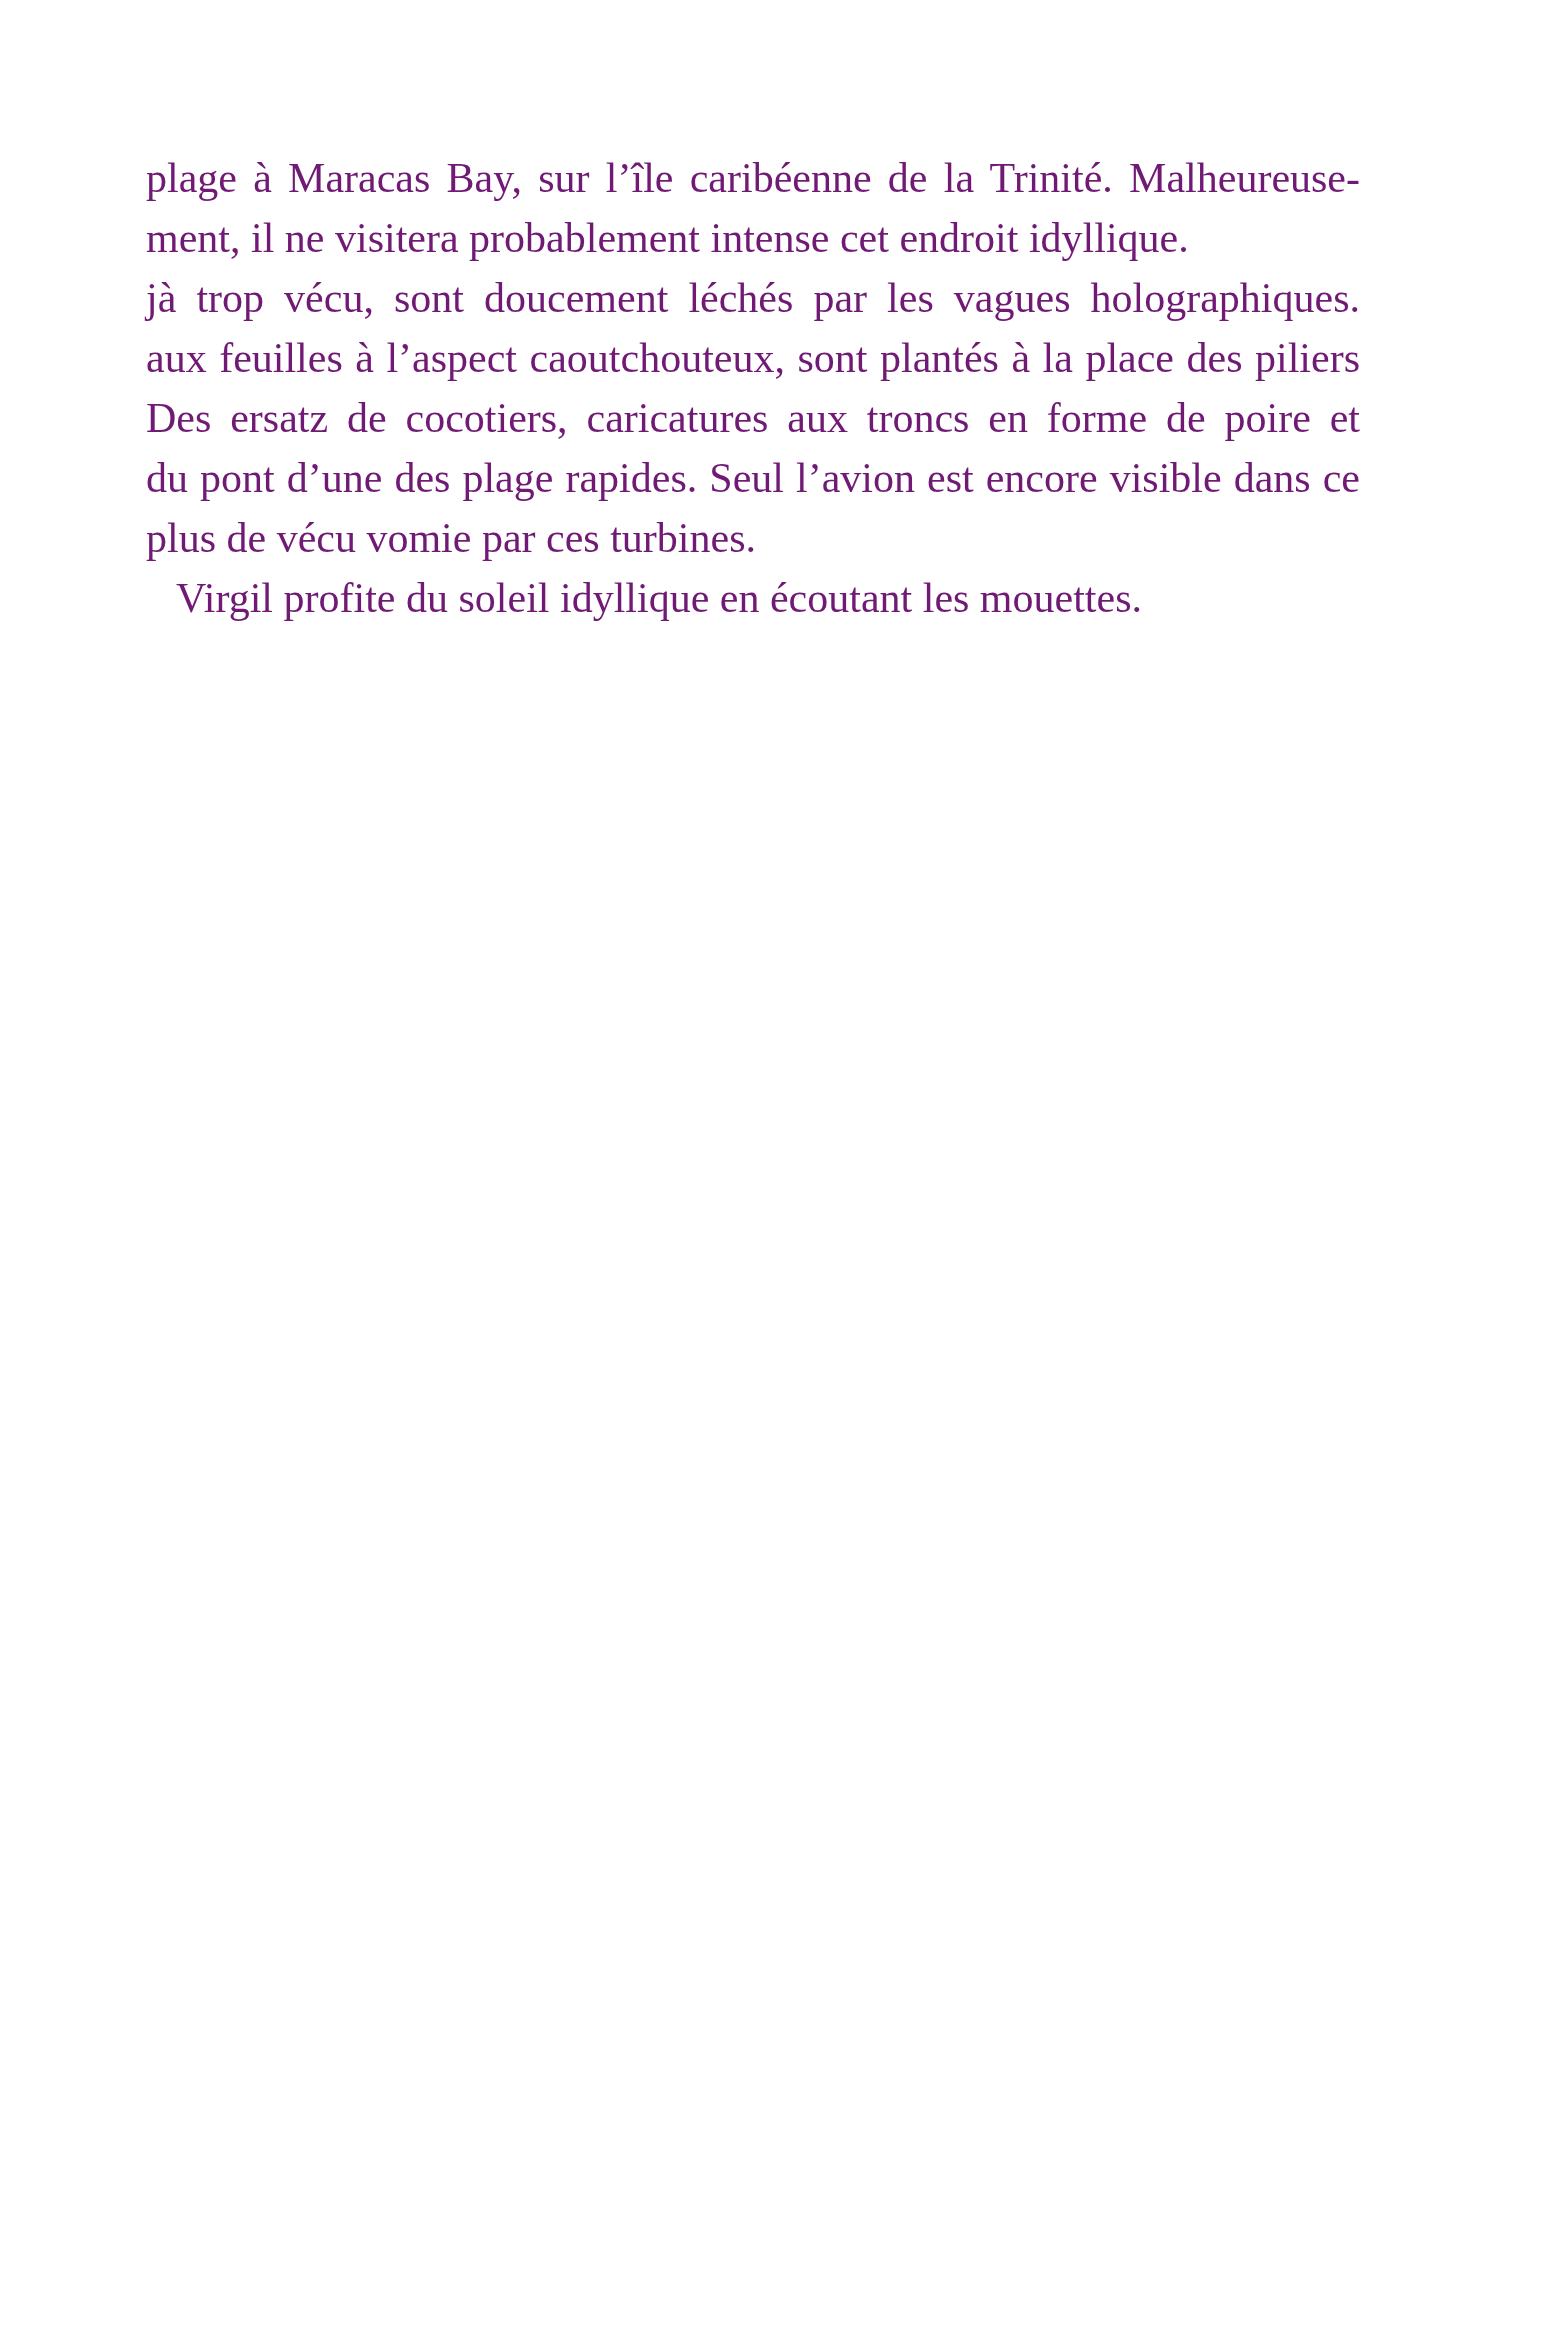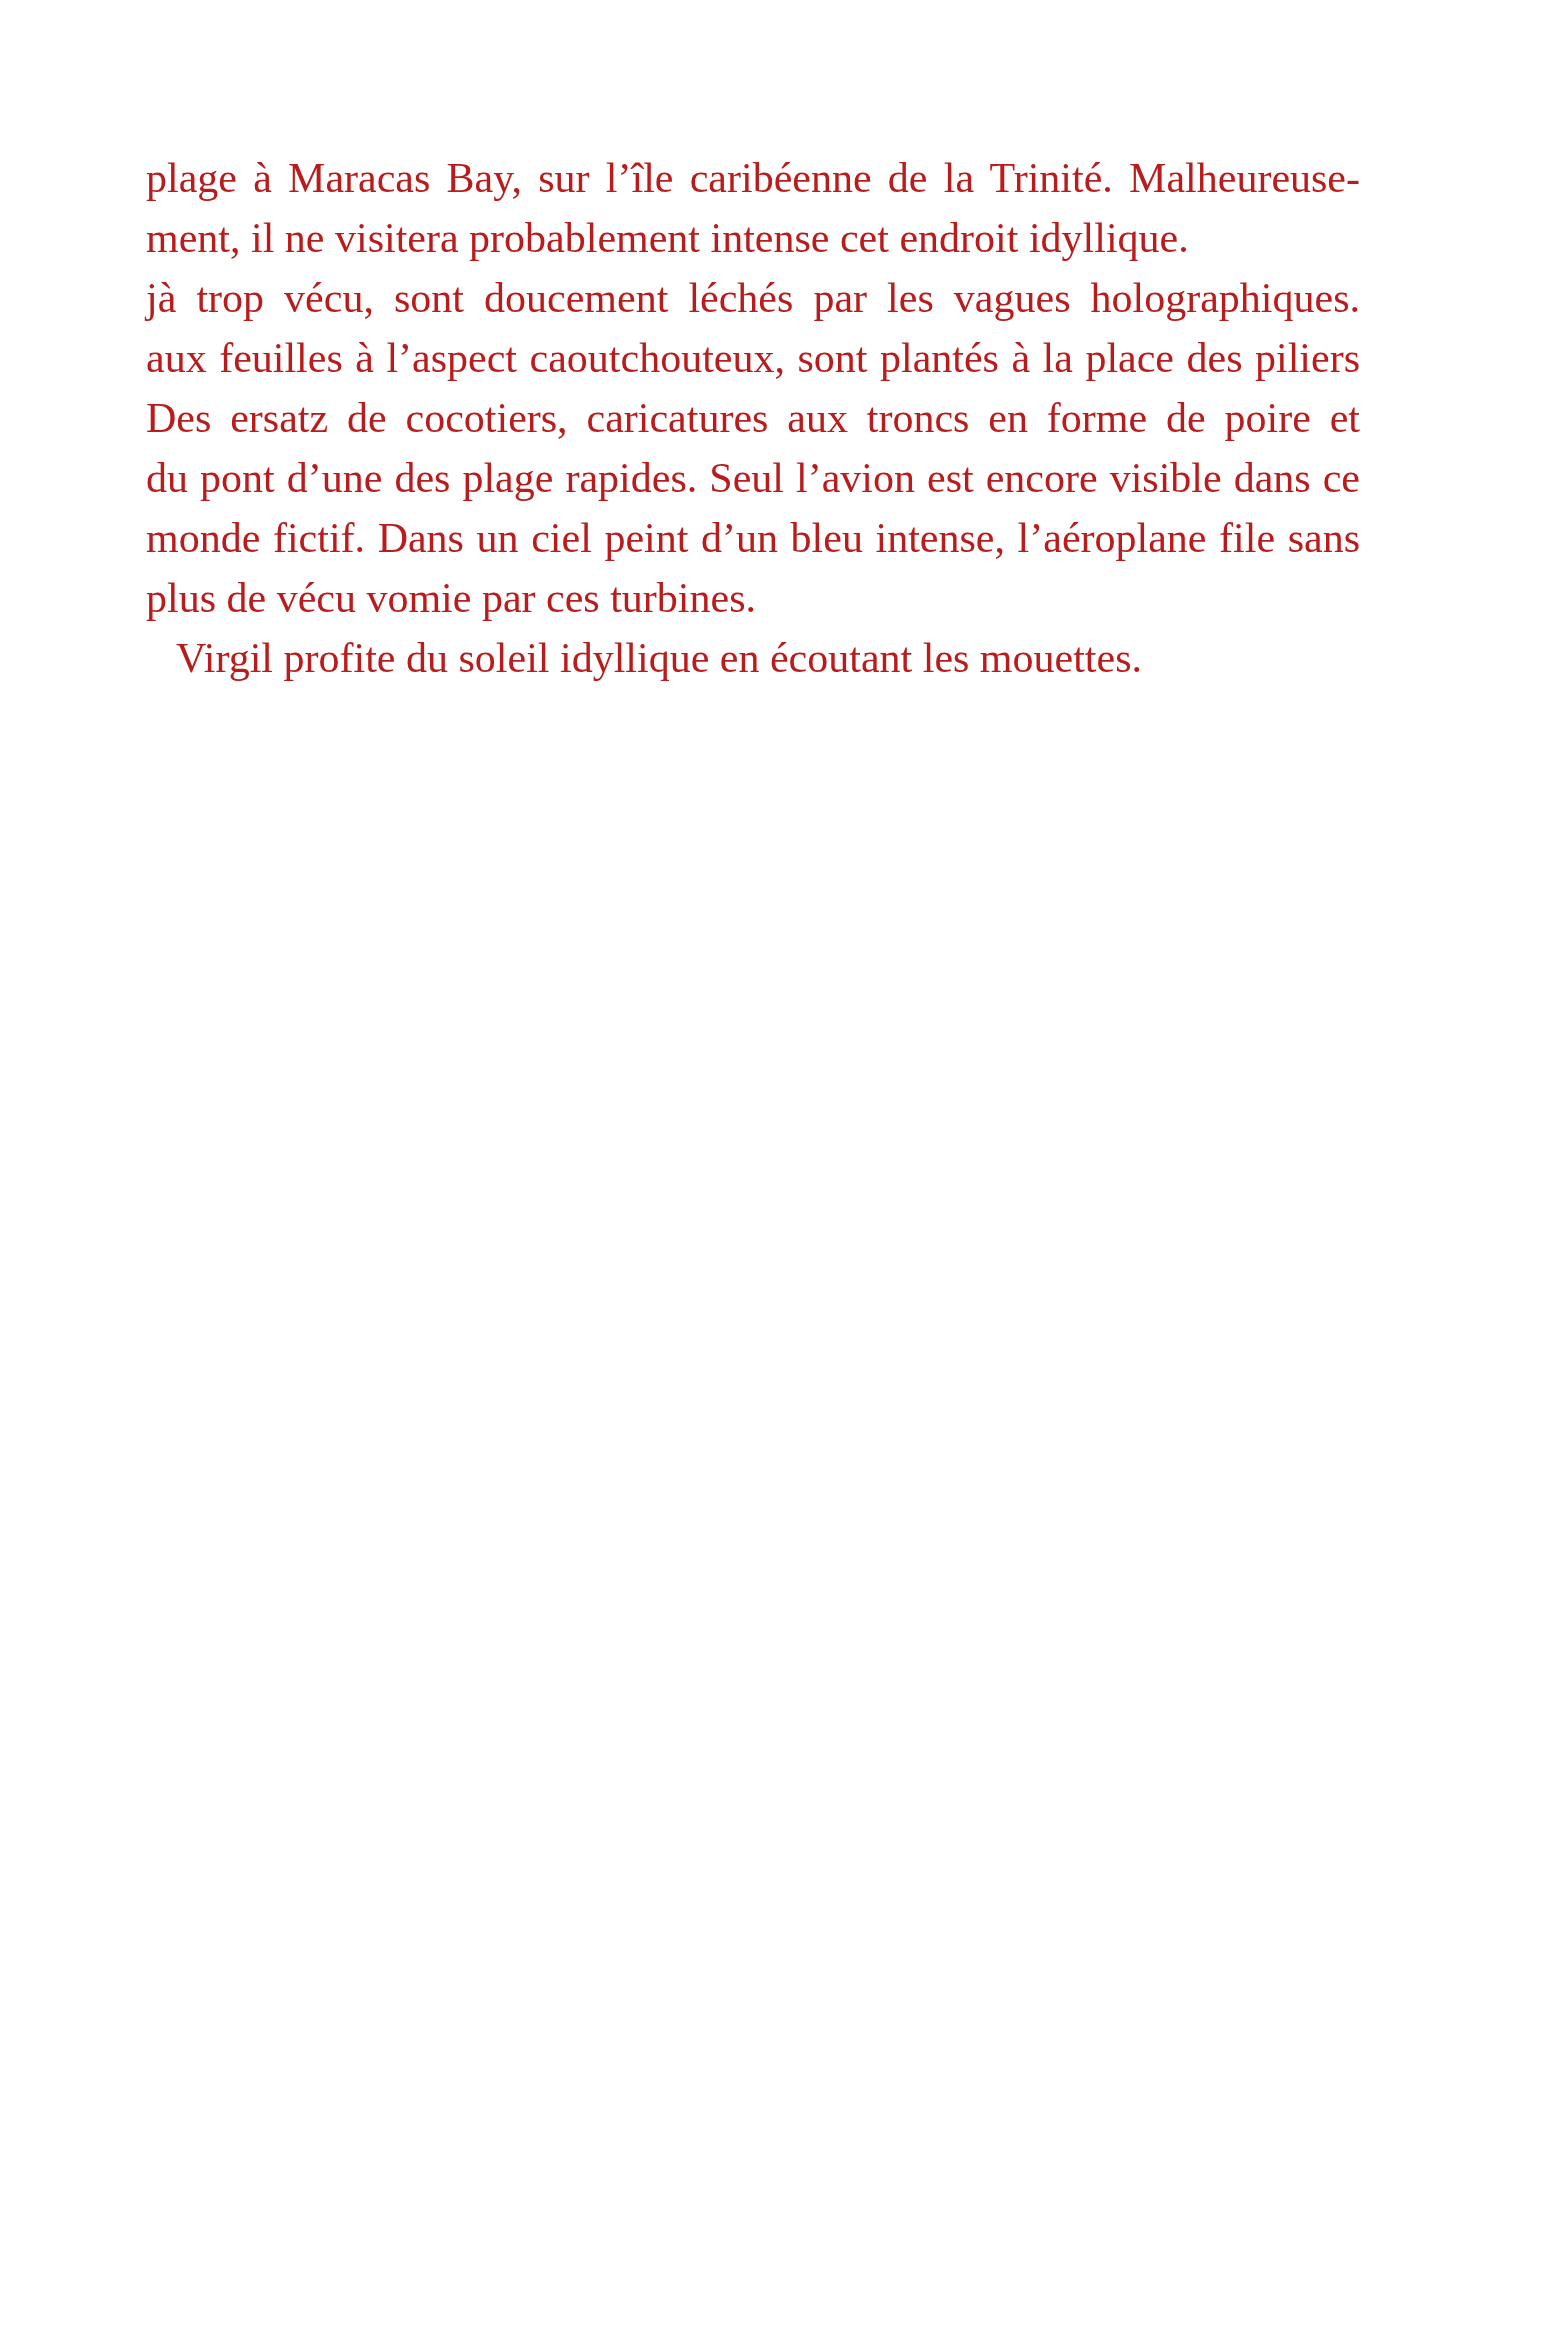--- a/index.html
+++ b/index.html
@@ -15,21 +15,21 @@
     overflow: hidden;
   }
   .text-block {
     position: absolute;
     left: 146px;
     top: 148px;
     width: 1214px;
     font-family: "Liberation Serif", "DejaVu Serif", serif;
     font-size: 42px;
     line-height: 60px;
-    color: #b91c1c;
+    color: #701a75;
     text-rendering: optimizeLegibility;
   }
   .line {
     width: 100%;
   }
   .line.justify {
     text-align: justify;
     text-align-last: justify;
   }
   .line.indent {
@@ -40,18 +40,17 @@
 <body>
 
 <div class="page">
   <div class="text-block">
     <div class="line justify">plage à Maracas Bay, sur l’île caribéenne de la Trinité. Malheureuse-</div>
     <div class="line">ment, il ne visitera probablement intense cet endroit idyllique.</div>
     <div class="line justify">jà trop vécu, sont doucement léchés par les vagues holographiques.</div>
     <div class="line justify">aux feuilles à l’aspect caoutchouteux, sont plantés à la place des piliers</div>
     <div class="line justify">Des ersatz de cocotiers, caricatures aux troncs en forme de poire et</div>
     <div class="line justify">du pont d’une des plage rapides. Seul l’avion est encore visible dans ce</div>
-    <div class="line justify">monde fictif. Dans un ciel peint d’un bleu intense, l’aéroplane file sans</div>
     <div class="line">plus de vécu vomie par ces turbines.</div>
     <div class="line indent">Virgil profite du soleil idyllique en écoutant les mouettes.</div>
   </div>
 </div>
 
 
 </body></html>

